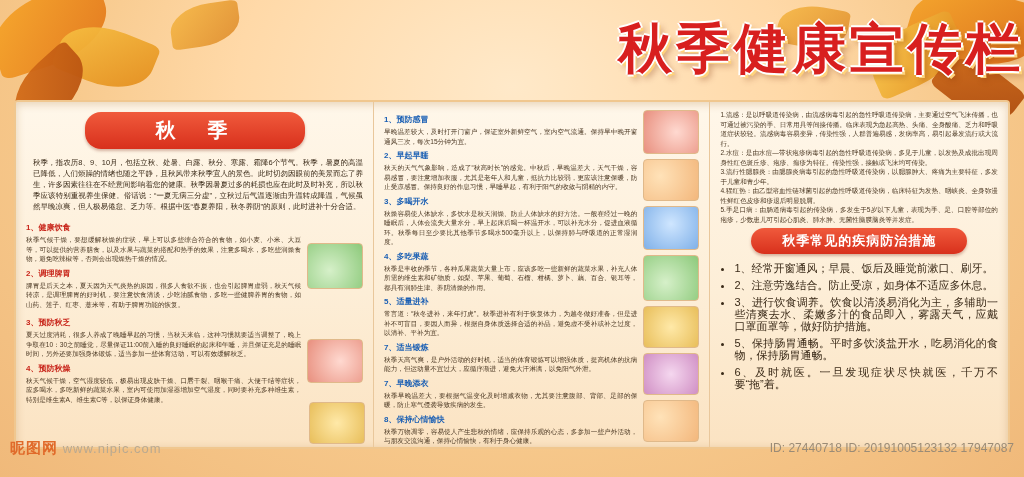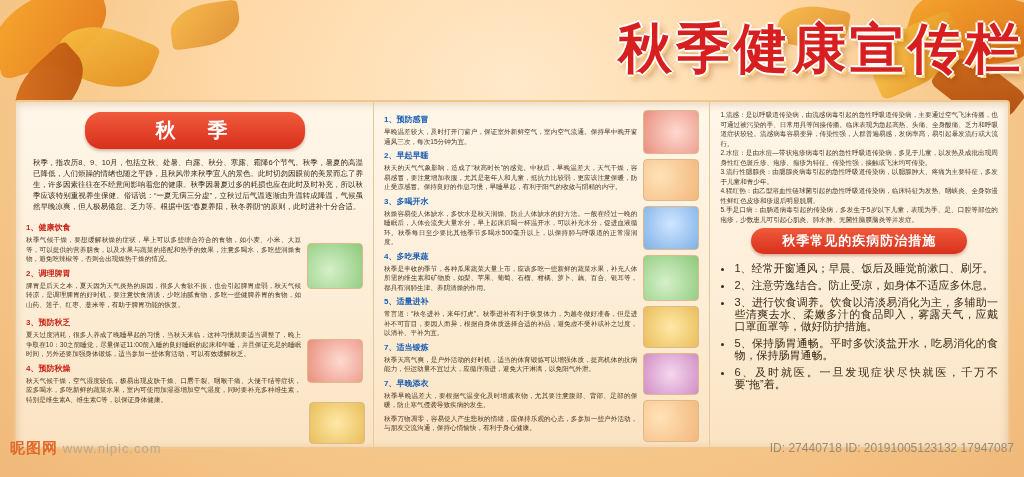--- a/index.html
+++ b/index.html
@@ -165,20 +165,21 @@
           <div class="sect-title blue">3、多喝开水</div>
           <p class="tiny">秋燥容易使人体缺水，多饮水是秋天润燥、防止人体缺水的好方法。一般在经过一晚的睡眠后，人体会流失大量水分，早上起床后喝一杯温开水，可以补充水分，促进血液循环。秋季每日至少要比其他季节多喝水500毫升以上，以保持肺与呼吸道的正常湿润度。</p>
           <div class="sect-title blue">4、多吃果蔬</div>
           <p class="tiny">秋季是丰收的季节，各种瓜果蔬菜大量上市，应该多吃一些新鲜的蔬菜水果，补充人体所需的维生素和矿物质，如梨、苹果、葡萄、石榴、柑橘、萝卜、藕、百合、银耳等，都具有润肺生津、养阴清燥的作用。</p>
           <div class="sect-title blue">5、适量进补</div>
           <p class="tiny">常言道：“秋冬进补，来年打虎”。秋季进补有利于恢复体力，为越冬做好准备，但是进补不可盲目，要因人而异，根据自身体质选择合适的补品，避免虚不受补或补之过度，以清补、平补为宜。</p>
           <div class="sect-title blue">7、适当锻炼</div>
           <p class="tiny">秋季天高气爽，是户外活动的好时机，适当的体育锻炼可以增强体质，提高机体的抗病能力，但运动量不宜过大，应循序渐进，避免大汗淋漓，以免阳气外泄。</p>
           <div class="sect-title blue">7、早晚添衣</div>
           <p class="tiny">秋季早晚温差大，要根据气温变化及时增减衣物，尤其要注意腹部、背部、足部的保暖，防止寒气侵袭导致疾病的发生。</p>
+          <div class="sect-title blue">8、保持心情愉快</div>
           <p class="tiny">秋季万物凋零，容易使人产生悲秋的情绪，应保持乐观的心态，多参加一些户外活动，与朋友交流沟通，保持心情愉快，有利于身心健康。</p>
 
         </div>
         <div class="midimgs">
           <div class="ill i2"></div>
           <div class="ill i1"></div>
           <div class="ill i4"></div>
           <div class="ill i3"></div>
           <div class="ill i5"></div>
           <div class="ill i6"></div>

